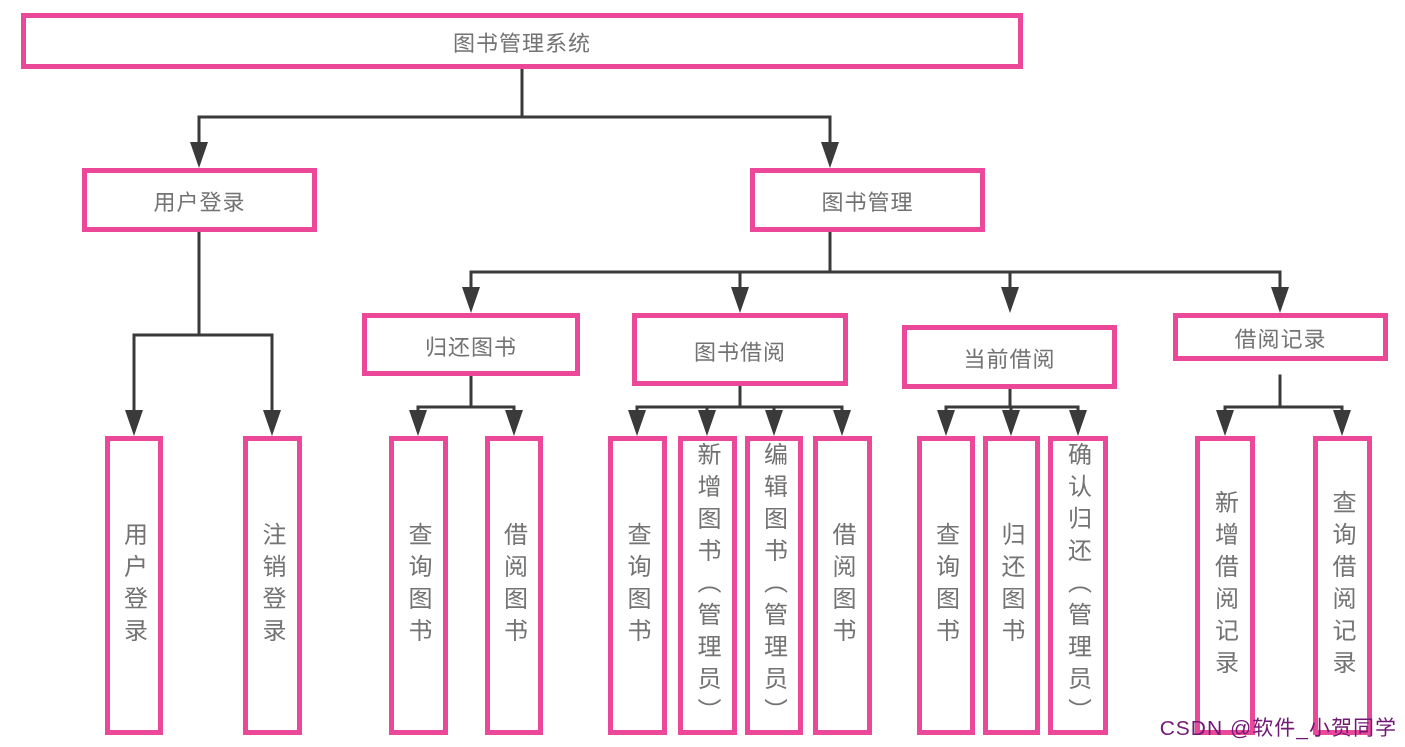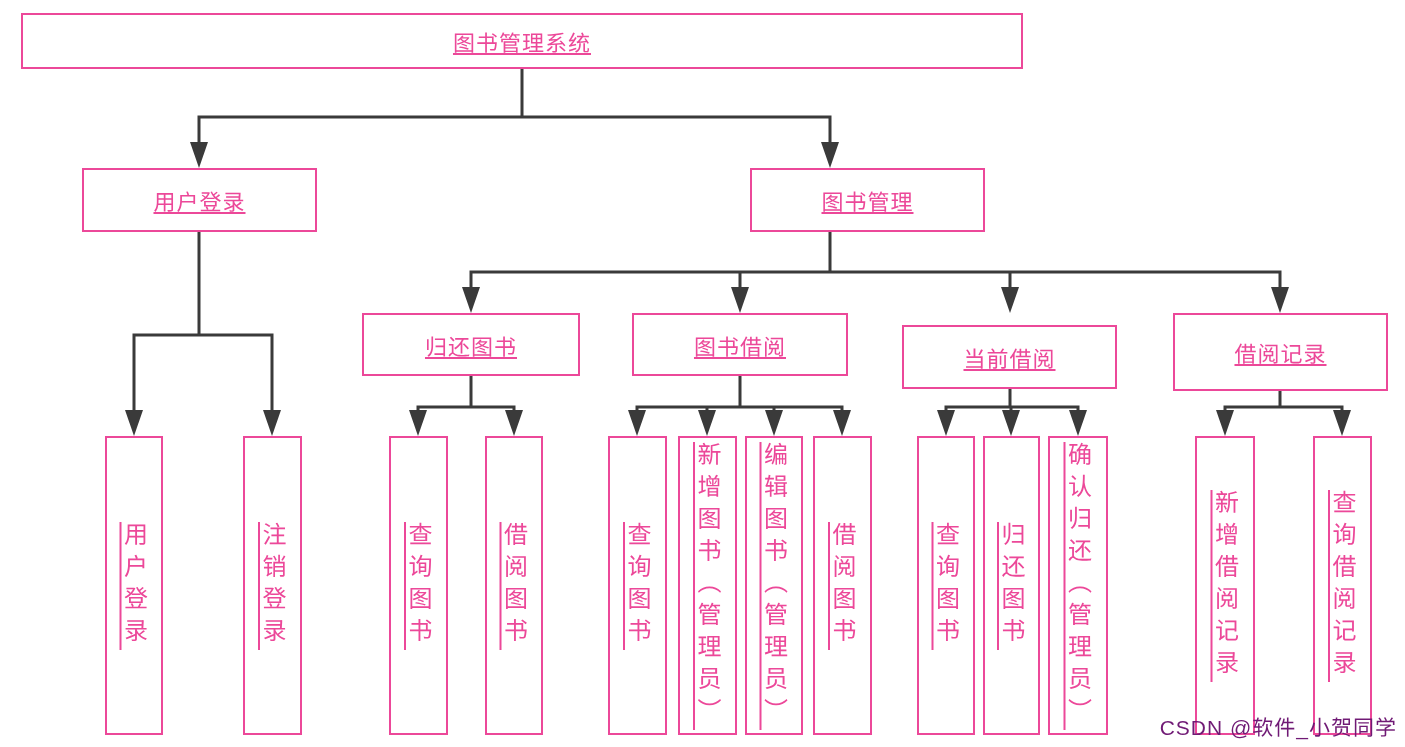--- a/index.html
+++ b/index.html
@@ -13,31 +13,30 @@
   }
   .connectors {
     position: absolute;
     left: 0; top: 0;
     width: 1405px; height: 747px;
     z-index: 0;
   }
   .node {
     position: absolute;
     box-sizing: border-box;
-    border: 2px solid #ec4899;
+    border: 5px solid #ec4899;
     background: #ffffff;
-    color: #ec4899;
+    color: #737373;
     display: flex;
     align-items: center;
     justify-content: center;
     z-index: 1;
     font-size: 22px;
     letter-spacing: 1px;
     white-space: nowrap;
-    text-decoration: underline;
   }
   .node.vertical {
     writing-mode: vertical-rl;
     text-orientation: mixed;
     font-size: 24px;
     letter-spacing: 8px;
     white-space: nowrap;
   }
   .watermark {
     position: absolute;
@@ -82,23 +81,23 @@
       <polygon points="1225,436 1216,410 1234,410" fill="#3a3a3a"></polygon>
       <polygon points="1342,436 1333,410 1351,410" fill="#3a3a3a"></polygon>
     </svg>
 
   <div class="node" style="left:21px; top:13px; width:1002px; height:56px;">图书管理系统</div>
 
   <div class="node" style="left:82px; top:168px; width:235px; height:64px;">用户登录</div>
   <div class="node" style="left:711px; top:168px; width:235px; height:64px;margin-left:39px;">图书管理</div>
 
   <div class="node" style="left:362px; top:313px; width:218px; height:63px;">归还图书</div>
-  <div class="node" style="left:632px; top:313px; width:216px; height:63px;">图书借阅</div>
+  <div class="node" style="left:632px; top:313px; width:216px; height:73px;">图书借阅</div>
   <div class="node" style="left:902px; top:313px; width:215px; height:64px;margin-top:12px;">当前借阅</div>
-  <div class="node" style="left:1173px; top:313px; width:215px; height:78px;">借阅记录</div>
+  <div class="node" style="left:1173px; top:313px; width:215px; height:48px;">借阅记录</div>
 
   <div class="node vertical" style="left:105px; top:436px; width:58px; height:299px;">用户登录</div>
   <div class="node vertical" style="left:243px; top:436px; width:59px; height:299px;">注销登录</div>
 
   <div class="node vertical" style="left:389px; top:436px; width:59px; height:299px;">查询图书</div>
   <div class="node vertical" style="left:485px; top:436px; width:58px; height:299px;">借阅图书</div>
 
   <div class="node vertical" style="left:608px; top:436px; width:59px; height:299px;">查询图书</div>
   <div class="node vertical" style="left:678px; top:436px; width:59px; height:299px;">新增图书（管理员）</div>
   <div class="node vertical" style="left:745px; top:436px; width:58px; height:299px;">编辑图书（管理员）</div>

